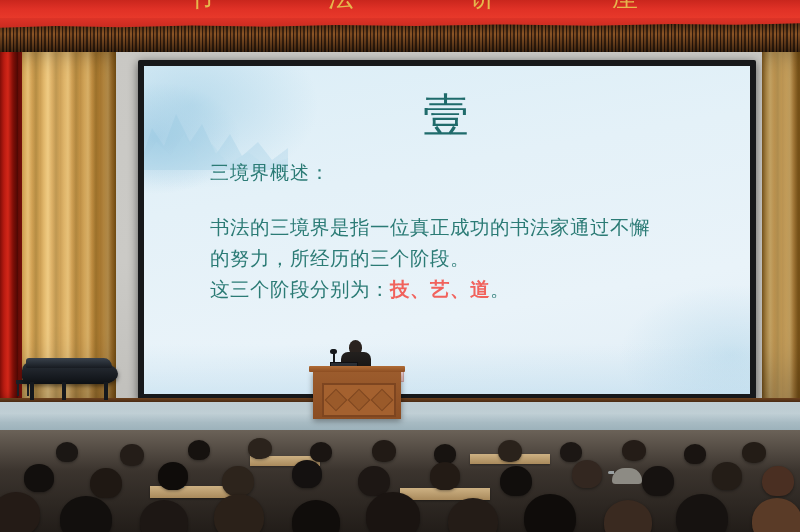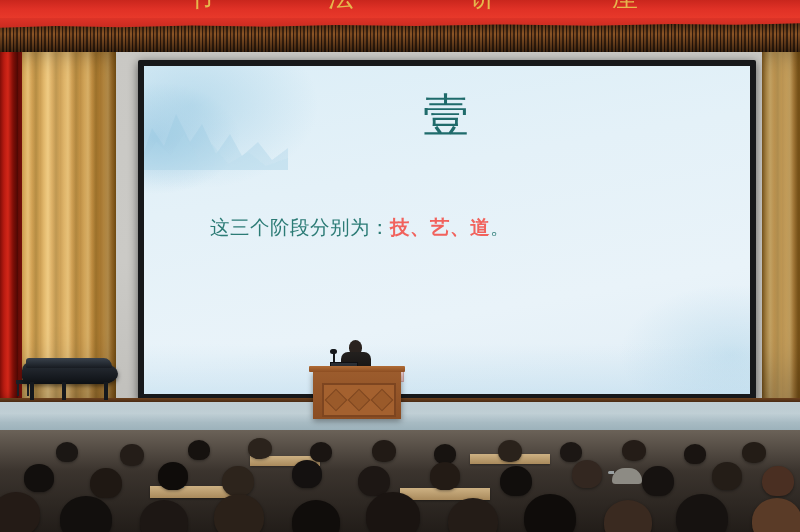--- a/index.html
+++ b/index.html
@@ -257,22 +257,25 @@
 
   <div class="screen-bezel">
     <div class="screen">
 
       <svg class="wash-mtn" viewBox="0 0 150 86">
         <path d="M0 86 L14 44 L26 62 L38 30 L52 58 L64 40 L78 70 L92 50 L104 72 L120 58 L134 76 L150 64 L150 86 Z" fill="#8fc4de" opacity="0.45"></path>
         <path d="M0 86 L18 58 L32 72 L46 50 L60 74 L74 60 L90 80 L110 68 L128 82 L150 74 L150 86 Z" fill="#a8d3e8" opacity="0.5"></path>
       </svg>
 
       <div class="slide-title">壹</div>
+      <div class="slide-sub">三境界概述：</div>
 
       <div class="slide-body">
+        <div>书法的三境界是指一位真正成功的书法家通过不懈</div>
+        <div>的努力，所经历的三个阶段。</div>
         <div><span>这三个阶段分别为：</span><span class="hl">技、艺、道</span><span>。</span></div>
       </div>
 
       <div class="wash-bottom"></div>
     </div>
   </div>
 
   <div class="stage-lip"></div>
   <div class="stage-floor"></div>
 

